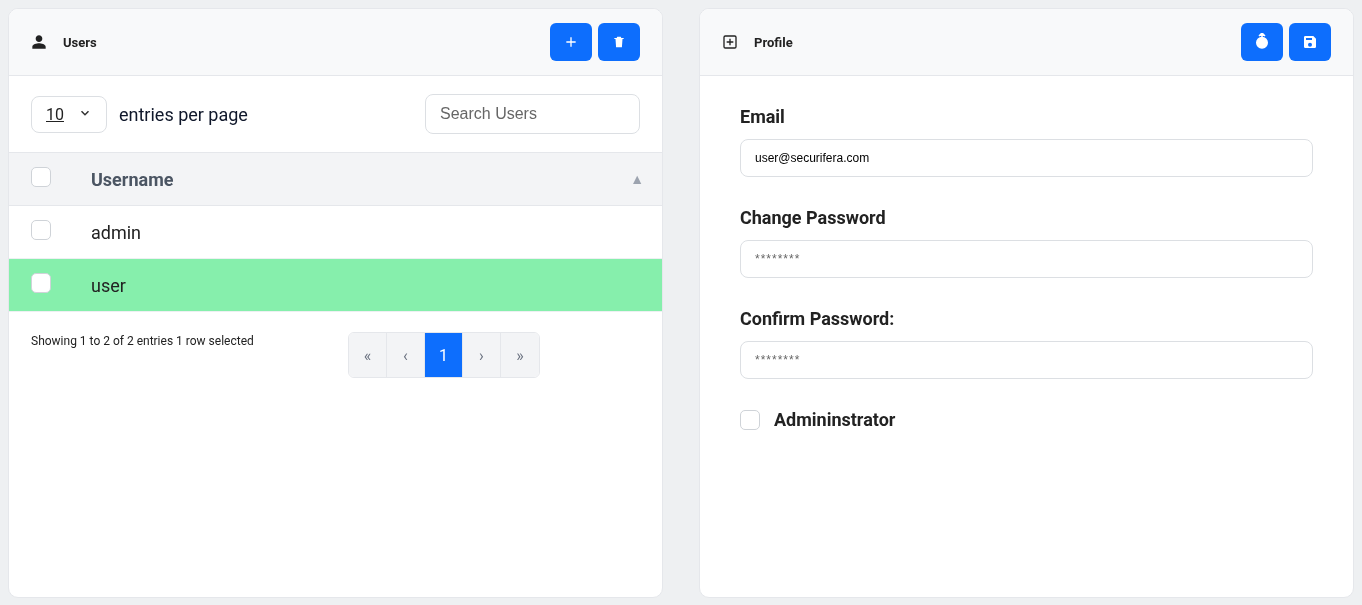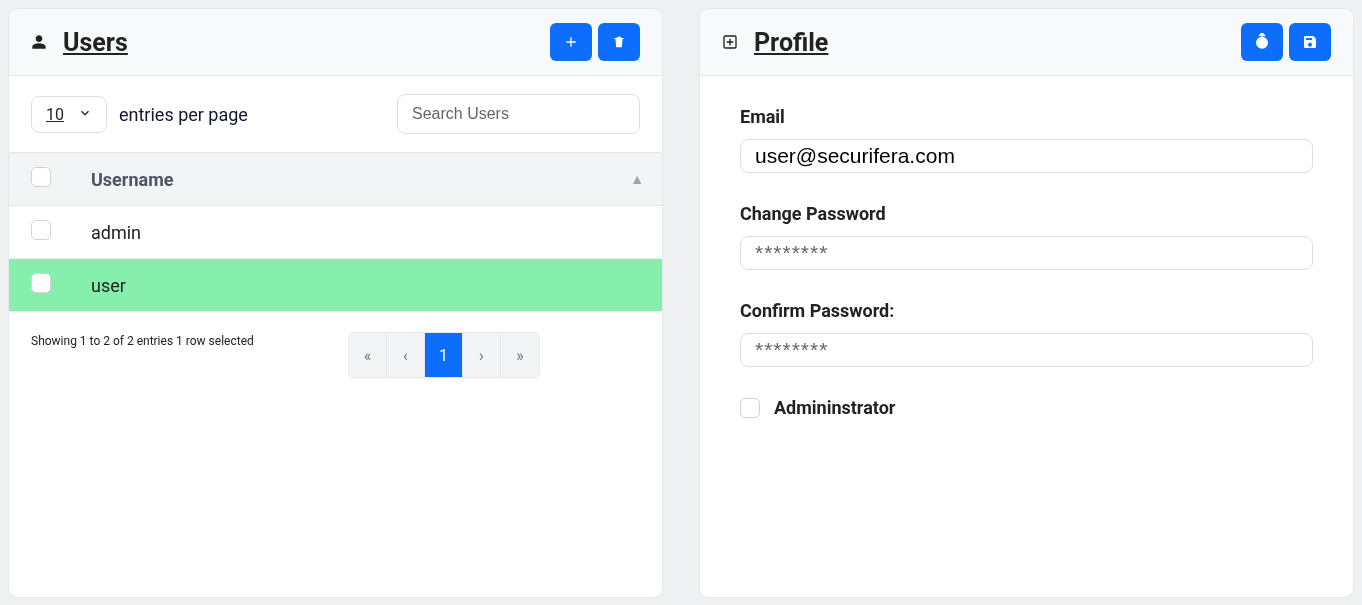--- a/index.html
+++ b/index.html
@@ -35,23 +35,22 @@
     background: #f8f9fa;
     border-bottom: 1px solid #e5e7eb;
   }
   .panel-header .icon {
     margin-right: 16px;
     display: flex;
     align-items: center;
   }
   .panel-title {
     font-weight: 700;
-    font-size: 25px;
+    font-size: 13px;
     flex: 1;
-    text-decoration: underline;
   }
   .btn {
     display: inline-flex;
     align-items: center;
     justify-content: center;
     border: none;
     cursor: pointer;
     border-radius: 6px;
     padding: 0;
   }
@@ -83,21 +82,21 @@
   .select-wrap .chev {
     font-size: 14px;
     color: #444;
   }
   .entries-label {
     font-size: 18px;
     color: #0f172a;
   }
   .search-input {
     margin-left: auto;
-    width: 243px;
+    width: 215px;
     padding: 10px 14px;
     border: 1px solid #dcdfe3;
     border-radius: 8px;
     font-size: 16px;
   }
   .search-input::placeholder { color: #666; }
 
   .table {
     width: 100%;
     border-collapse: collapse;
@@ -187,24 +186,24 @@
     margin-bottom: 30px;
   }
   .form-label {
     font-weight: 700;
     font-size: 18px;
     display: block;
     margin-bottom: 12px;
   }
   .form-input {
     width: 100%;
-    padding: 4px 14px;
+    padding: 11px 14px;
     border: 1px solid #dcdfe3;
     border-radius: 8px;
-    font-size: 21px;
+    font-size: 12px;
   }
   .form-input::placeholder { color: #666; letter-spacing: 1px; }
   .check-row {
     display: flex;
     align-items: center;
     gap: 14px;
   }
 </style>
 </head>
 <body>

